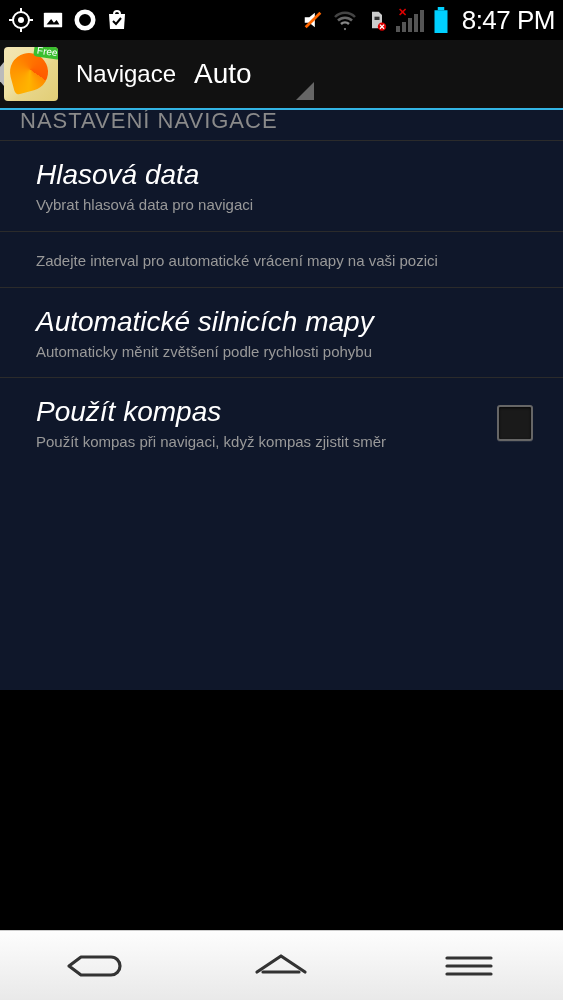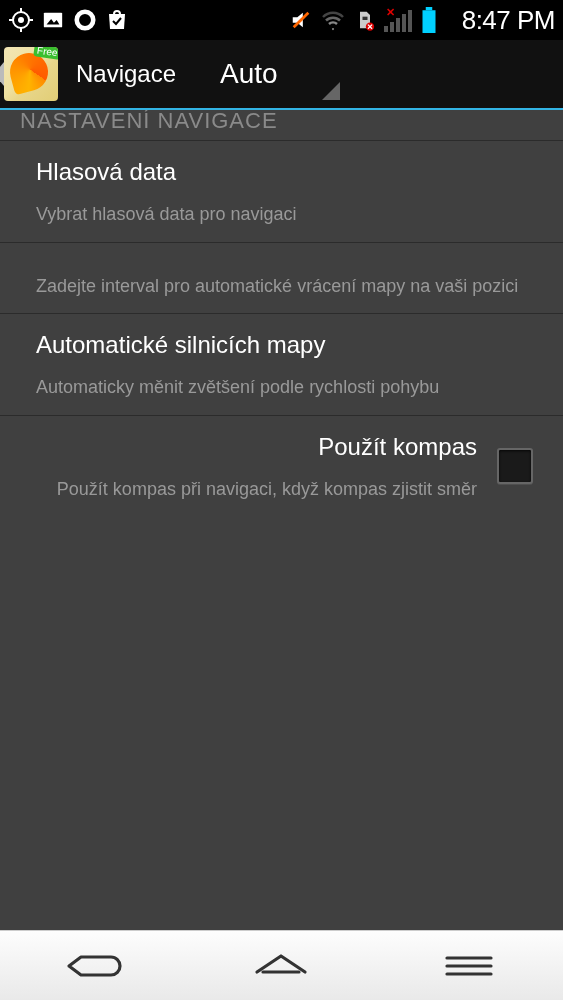--- a/index.html
+++ b/index.html
@@ -2,42 +2,42 @@
 <html><head>
 <meta charset="utf-8">
 <style>
   * { margin: 0; padding: 0; box-sizing: border-box; }
   html, body { width: 563px; height: 1000px; font-family: "Segoe UI", "Helvetica Neue", sans-serif; background: #000; color: #fff; overflow: hidden; }
   
   
   .status-bar { height: 40px; background: #000; display: flex; align-items: center; justify-content: space-between; padding: 0 8px; }
   .status-left, .status-right { display: flex; align-items: center; gap: 6px; }
   .status-icon { width: 26px; height: 26px; display: flex; align-items: center; justify-content: center; fill: #fff; color: #fff; }
-  .status-time { color: #fff; font-size: 26px; font-weight: 400; margin-left: 18px; letter-spacing: -0.5px; }
+  .status-time { color: #fff; font-size: 26px; font-weight: 400; margin-left: 6px; letter-spacing: -0.5px; }
   
   
   .action-bar { height: 70px; background: #111; display: flex; align-items: center; border-bottom: 2px solid #33b5e5; position: relative; padding-left: 4px; }
   .app-icon-wrap { display: flex; align-items: center; padding-right: 4px; }
   .app-icon { width: 54px; height: 54px; border-radius: 4px; position: relative; overflow: hidden; }
   .app-icon-inner { width:100%; height:100%; background: linear-gradient(135deg,#f3e6b5 0%, #efe0a0 45%, #e8d68a 60%, #e1cd76 100%); position: relative; }
   .app-icon-arrow { position:absolute; top:6px; left:6px; width:38px; height:38px; background: conic-gradient(from 140deg at 55% 45%, #ff8a00 0deg, #ffb400 60deg, #ff7b00 210deg, #ff5a00 360deg); border-radius: 50% 50% 50% 12%; transform: rotate(-15deg); }
   .app-badge { position:absolute; top:-2px; right:-3px; background:#3bbf2f; color:#fff; font-size:10px; padding:1px 3px; border-radius:3px; transform: rotate(8deg); }
   .action-back { position:absolute; left:-6px; top:50%; transform:translateY(-50%); width:0; height:0; border-top:12px solid transparent; border-bottom:12px solid transparent; border-right:10px solid #bbb; }
   .action-title { font-size: 24px; color: #fff; margin-left: 14px; font-weight: 400; }
-  .action-spinner { margin-left: 44px; display:flex; align-items:flex-end; height: 100%; position: relative;}
+  .action-spinner { margin-left: 18px; display:flex; align-items:flex-end; height: 100%; position: relative;}
   .spinner-text { font-size: 28px; color: #fff; align-self:center; }
   .spinner-tri { width:0;height:0; border-left:18px solid transparent; border-bottom:18px solid #666; margin-left: 44px; align-self:flex-end; margin-bottom:8px;}
   
   
-  .content { height: 820px; overflow: hidden; background: #404040; position: relative; }
+  .content { height: 580px; overflow: hidden; background: #0f172a; position: relative; }
   .section-header { color: #8a8a8a; font-size: 22px; letter-spacing: 1px; padding: 6px 20px 6px 20px; border-bottom: 1px solid #2b2b2b; margin-top: -8px; }
   .list-item { padding: 16px 30px 16px 36px; border-bottom: 1px solid #2b2b2b; display:flex; align-items: center; gap: 20px;}
   .item-text { flex: 1; min-width: 0; }
-  .item-title { font-size: 24px; color: #fff; font-weight: 400; line-height: 1.25; }
-  .item-sub { font-size: 18px; color: #999; line-height: 1.25; margin-top: 16px; }
+  .item-title { font-size: 28px; color: #fff; font-weight: 400; line-height: 1.25; font-style: italic; }
+  .item-sub { font-size: 15px; color: #999; line-height: 1.25; margin-top: 4px; }
   .checkbox { width: 36px; height: 36px; border: 2px solid #666; border-radius: 3px; box-shadow: inset 0 1px 3px rgba(0,0,0,0.8), 0 1px 0 rgba(255,255,255,0.08); flex-shrink:0; display:flex; align-items:center; justify-content:center; background:#1a1a1a; }
   .checkbox.checked { background:#222; }
   .checkmark { width: 30px; height: 24px; stroke: #33b5e5; stroke-width: 5; fill: none; stroke-linecap: round; stroke-linejoin: round; filter: drop-shadow(0 1px 1px rgba(0,0,0,.7)); }
   
   
   .nav-bar { position: absolute; bottom:0; left:0; right:0; height: 70px; background: linear-gradient(#fdfdfd,#e9e9e9); display:flex; justify-content: space-around; align-items:center; border-top:1px solid #ccc;}
   .nav-btn { width: 90px; height: 48px; display:flex; align-items:center; justify-content:center;}
   .nav-svg { stroke:#333; fill:none; stroke-width:3.2; stroke-linecap:round; stroke-linejoin:round; }
 </style>
 </head>
@@ -154,21 +154,21 @@
   <div class="list-item">
     <div class="item-text">
       <div class="item-title">Automatické silnicích mapy</div>
       <div class="item-sub">Automaticky měnit zvětšení podle rychlosti pohybu</div>
     </div>
   </div>
 
 
 
 
-  <div class="list-item" style="border-bottom:none; padding-bottom:30px;text-align:right;">
+  <div class="list-item" style="border-bottom:none; padding-bottom:30px;">
     <div class="item-text">
       <div class="item-title">Použít kompas</div>
       <div class="item-sub">Použít kompas při navigaci, když kompas zjistit směr</div>
     </div>
     <div class="checkbox"></div>
   </div>
 </div>
 
 <div class="nav-bar">
   <div class="nav-btn">

